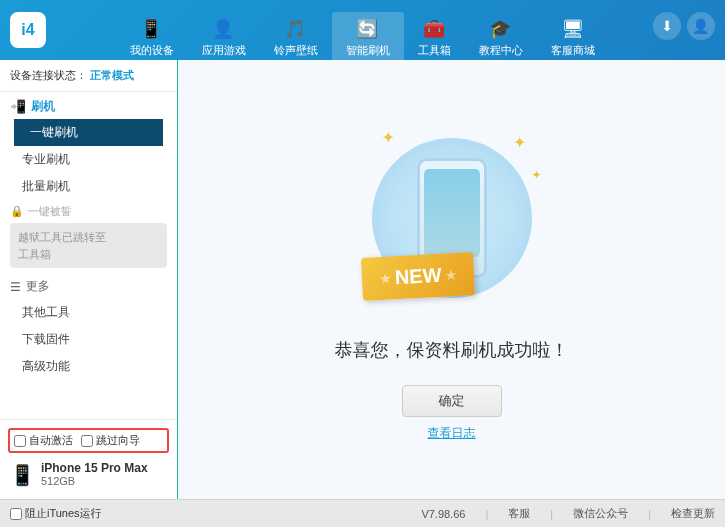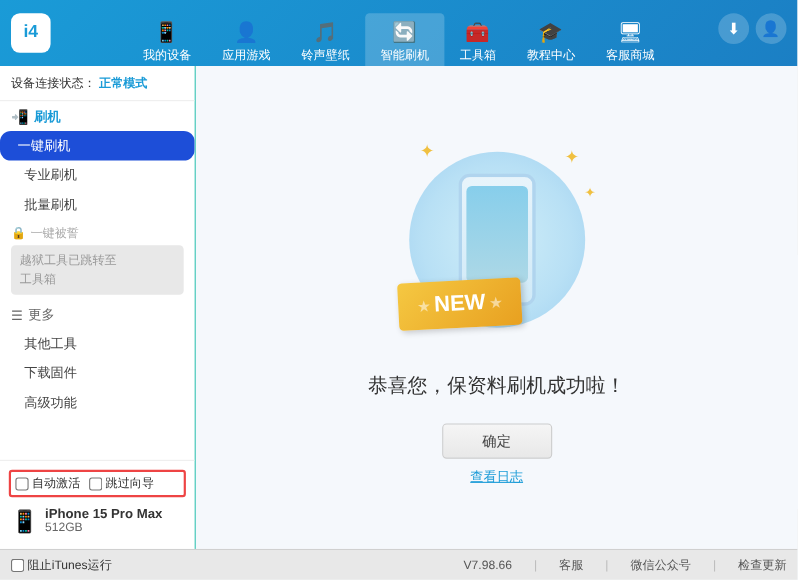--- a/index.html
+++ b/index.html
@@ -105,24 +105,24 @@
     .sidebar-section-header .icon { margin-right: 5px; font-size: 13px; }
 
     .sidebar-item {
       padding: 5px 10px 5px 22px;
       font-size: 12px;
       color: #444;
       cursor: pointer;
       white-space: nowrap;
     }
     .sidebar-item.active {
-      background: #1d4ed8;
+      background: #0c4a6e;
       color: #fff;
-      border-radius: 10px;
-      margin: 0 0;
+      border-radius: 0;
+      margin: 0 14px;
       padding-left: 16px;
     }
 
     .sidebar-disabled-section {
       padding: 4px 10px;
     }
     .sidebar-disabled-label {
       font-size: 11px;
       color: #aaa;
       display: flex;

